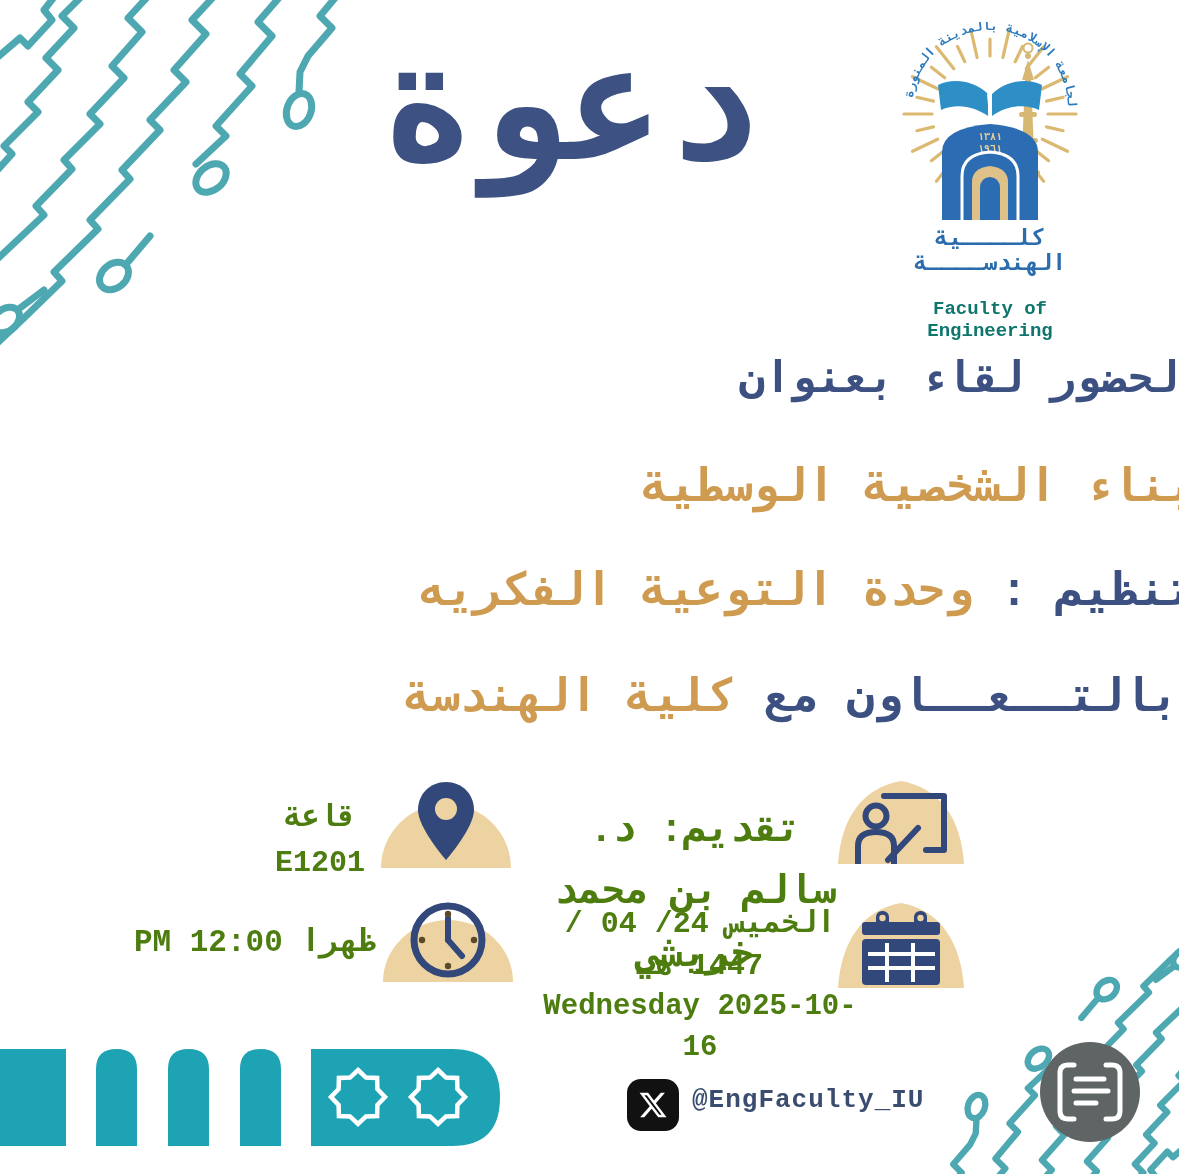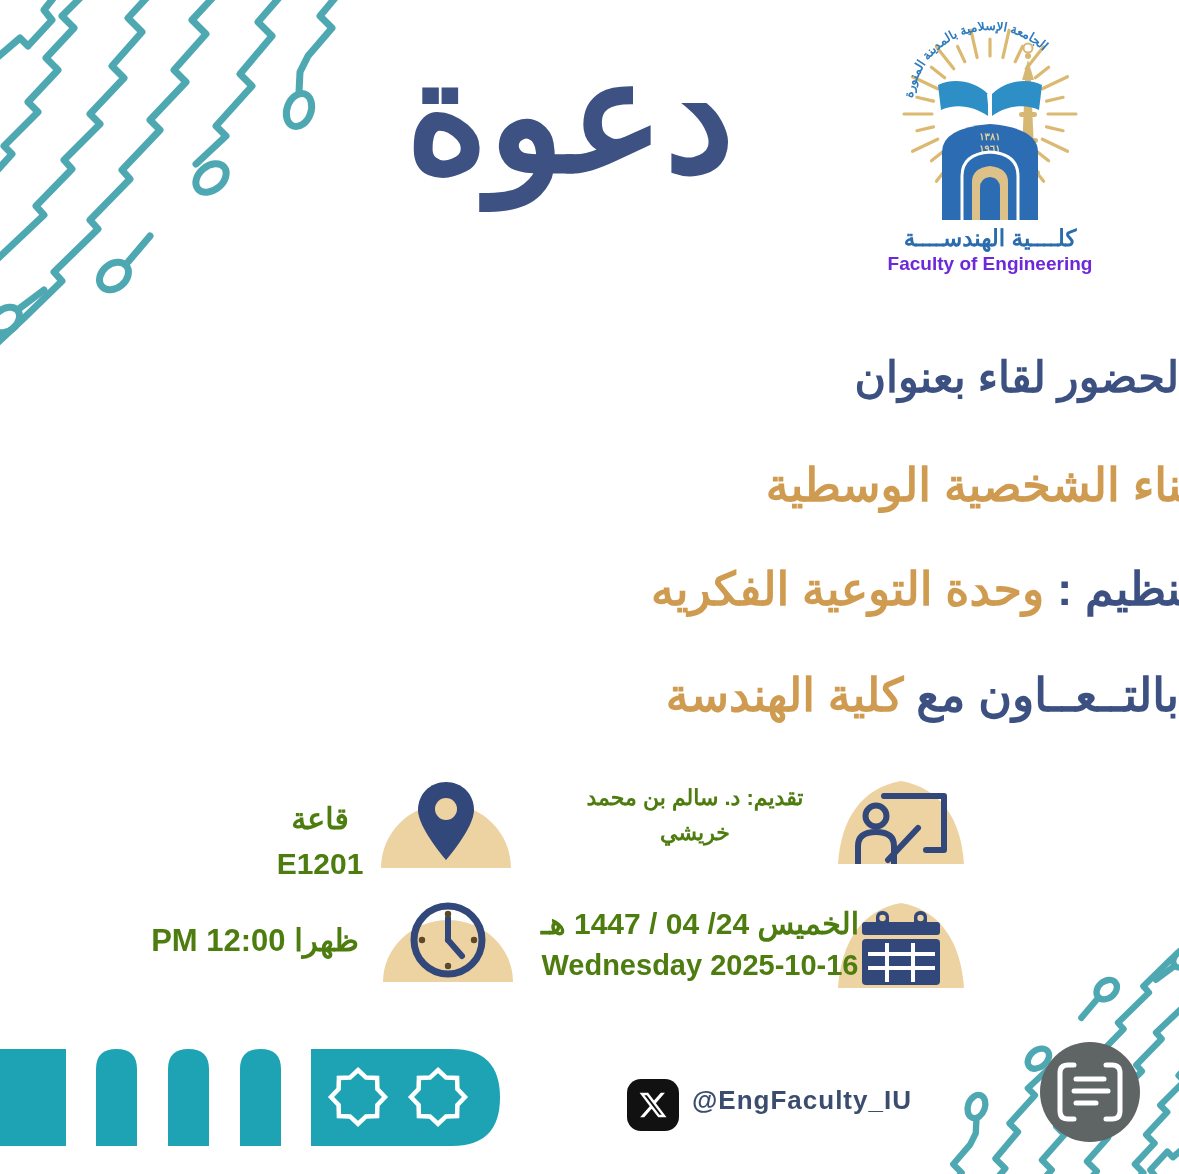--- a/index.html
+++ b/index.html
@@ -1,47 +1,47 @@
 <!DOCTYPE html>
 <html><head>
 <meta charset="utf-8">
 <style>
   html,body{margin:0;padding:0;background:#e8e8e8;}
   .poster{
     position:relative;width:1179px;height:1174px;margin:0 auto;
     background:#ffffff;overflow:hidden;
-    font-family:Liberation Sans, sans-serif;
+    font-family:Liberation Mono, monospace;
   }
   .abs{position:absolute;}
   
   .circuit path{fill:none;stroke:#4ea8b2;stroke-width:7;stroke-linecap:round;stroke-linejoin:round;}
   .circuit ellipse{fill:none;stroke:#4ea8b2;stroke-width:7;}
   .circuit-tl{top:0;left:0;}
   .circuit-br{right:-8px;bottom:-10px;transform:rotate(180deg);}
   .circuit-br path,.circuit-br ellipse{stroke-width:9;}
   
   .title{
     top:18px;left:330px;width:480px;text-align:center;
     font-size:158px;font-weight:bold;color:#3d5282;line-height:1.25;
   }
   
   .logo{top:22px;left:872px;width:236px;text-align:center;}
   .logo-ar{font-size:23px;font-weight:bold;color:#2b6cad;line-height:1.1;}
-  .logo-en{font-size:19px;font-weight:bold;color:#6d28d9;margin-top:2px;}
+  .logo-en{font-size:19px;font-weight:bold;color:#0f766e;margin-top:20px;}
   
   .inv-line{left:0;width:1179px;text-align:right;font-weight:bold;direction:rtl;}
   .l1{top:352px;font-size:43px;color:#3c5181;}
   .l2{top:458px;font-size:46px;color:#cf9b50;padding-left:16px;}
   .l3{top:562px;font-size:46px;margin-left:15px;}
   .l4{top:668px;font-size:46px;}
   .navy{color:#3c5181;}
   .gold{color:#cf9b50;}
   
   .detail-text{font-weight:bold;color:#4d7c0f;text-align:center;direction:rtl;}
-  .presenter-text{top:780px;left:545px;width:300px;font-size:22px;line-height:1.6;}
+  .presenter-text{top:800px;left:545px;width:300px;font-size:39px;line-height:1.6;}
   .location-text{top:796px;left:170px;width:300px;font-size:30px;line-height:1.5;}
   .date-text{top:903px;left:540px;width:320px;font-size:30px;line-height:1.4;}
   .date-text .en{direction:ltr;font-size:29px;}
   .time-text{top:922px;left:110px;width:290px;font-size:31px;}
   
   .x-badge{top:1079px;left:627px;width:52px;height:52px;border-radius:14px;background:#111111;
            display:flex;align-items:center;justify-content:center;}
   .x-handle{top:1085px;left:692px;font-size:26px;font-weight:bold;color:#3b4d6f;letter-spacing:1px;}
   .scan-btn{top:1042px;left:1040px;width:100px;height:100px;border-radius:50%;background:#5f6465;
             display:flex;align-items:center;justify-content:center;}

